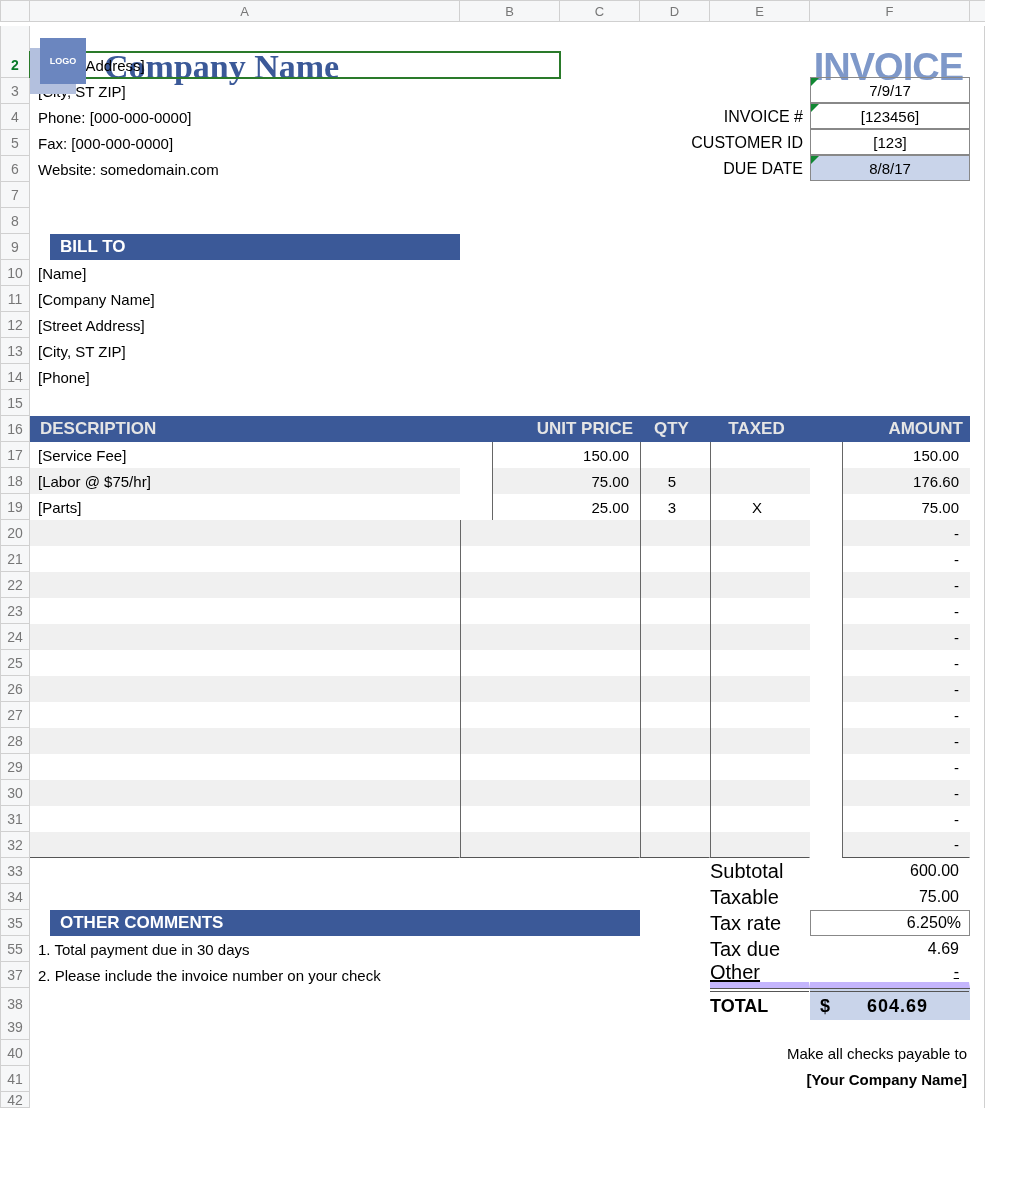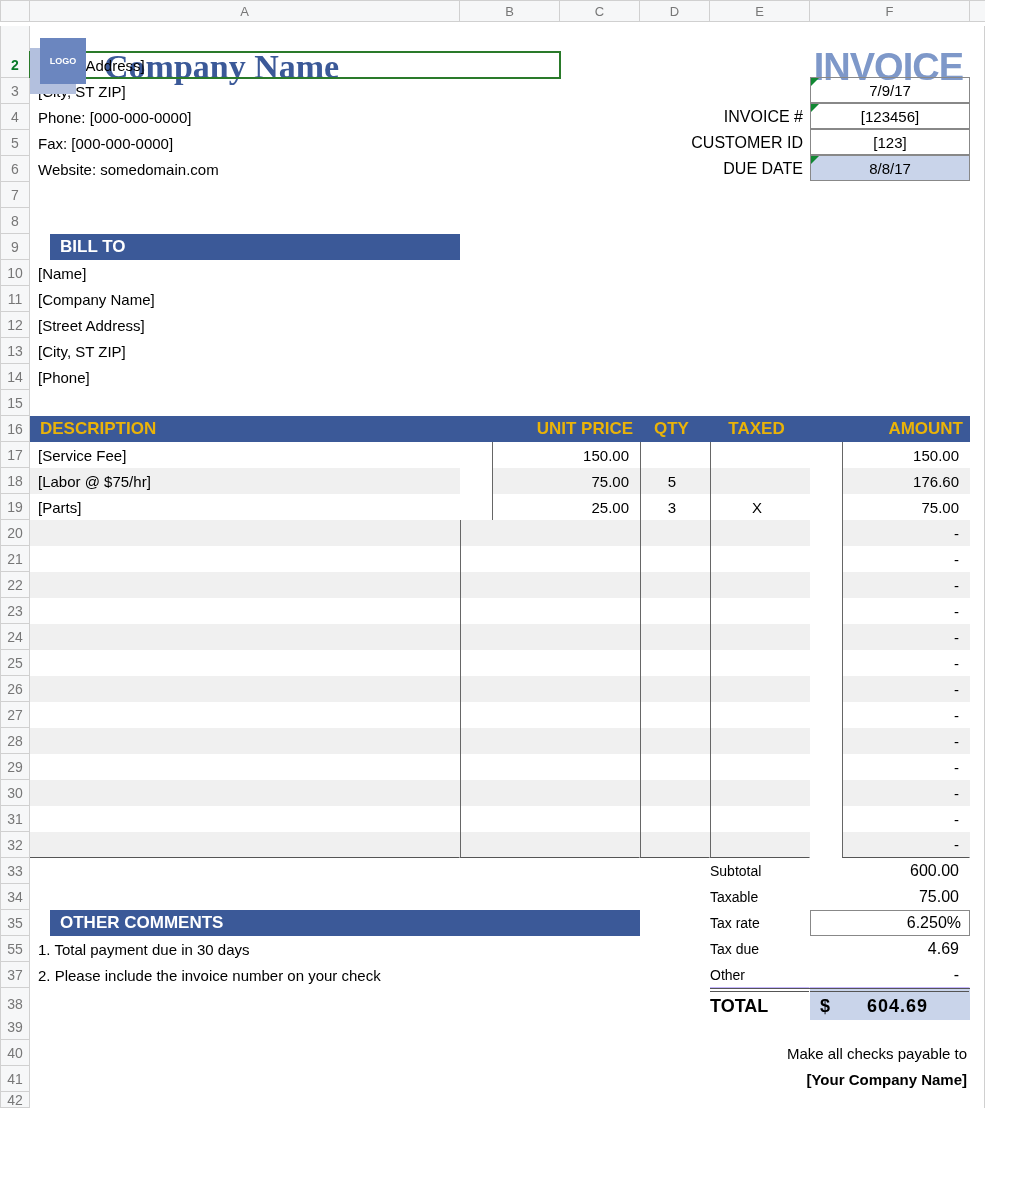--- a/index.html
+++ b/index.html
@@ -78,36 +78,36 @@
   .tri { position:absolute; top:0; left:0; width:0;height:0;border-top:8px solid #118833;border-right:8px solid transparent;}
   .section-hdr {
     background:#3b5998;
     color:#fff;
     font-weight:bold;
     padding-left:10px;
     font-size:17px;
   }
   .tblhdr {
     background:#3b5998;
-    color:#eab308;
+    color:#e5e5e5;
     font-weight:bold;
     font-size:17px;
   }
   .tblhdr.l { padding-left:10px;}
   .tblhdr.r { justify-content:flex-end; padding-right:6px;}
   .tblhdr.c { justify-content:center;}
   .line { border-left:1px solid #666;}
   .stripe { background:#f0f0f0;}
   .amt { justify-content:flex-end; padding-right:10px;margin-left:32px;}
   .ctr { justify-content:center;}
   .bb { border-bottom:1px solid #555;}
-  .summary-lbl { font-size:14px;}
+  .summary-lbl { font-size:20px;}
   .summary-val { justify-content:flex-end; padding-right:10px; font-size:16px;}
   .taxbox { border:1px solid #888; justify-content:flex-end; padding-right:8px; font-size:16px;}
-  .other-under { border-bottom:1px solid #c4b5fd;}
+  .other-under { border-bottom:6px solid #c4b5fd;text-decoration:underline;}
   .dbl-top { border-top:4px double #555;}
   .total-lbl { font-weight:bold; font-size:18px;}
   .total-val { background:#c9d4ea; font-weight:bold; font-size:18px; justify-content:center; letter-spacing:1px; position:relative;}
   .total-val .d { position:absolute; left:10px;}
   .footer1 { justify-content:flex-end; font-size:15px; padding-right:2px;}
   .footer2 { justify-content:flex-end; font-weight:bold; font-size:15px; padding-right:2px;}
   .edge { border-right:1px solid #d0d0d0;}
   .selcell { outline:2px solid #2a7a2a; outline-offset:-1px;}
 </style>
 </head>

